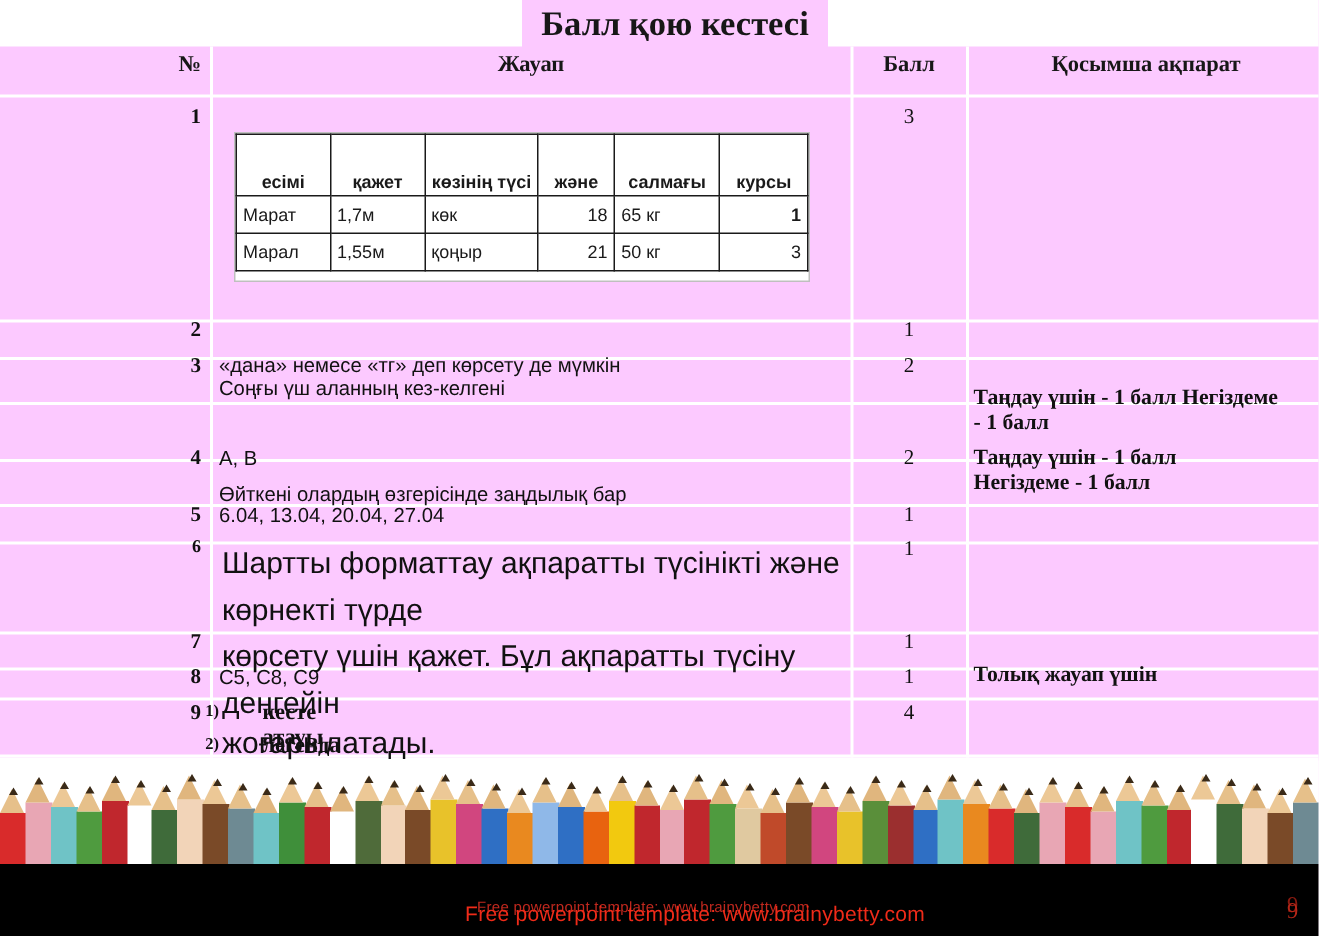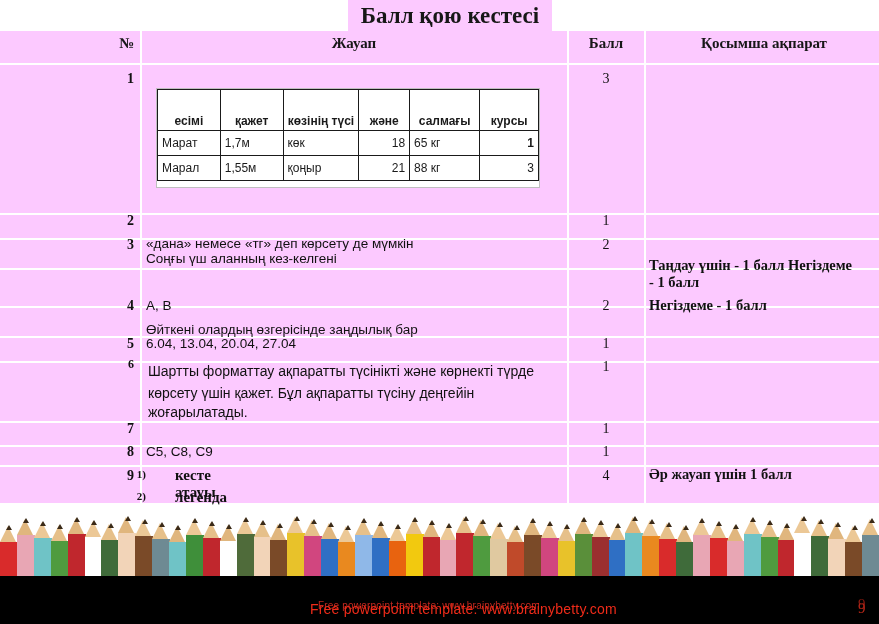--- a/index.html
+++ b/index.html
@@ -205,45 +205,46 @@
     <div class="cell c-extra" style="top:226px">
       <div>Таңдау үшін - 1 балл Негіздеме</div>
       <div>- 1 балл</div>
     </div>
 
     <div class="cell c-num" style="top:267px">4</div>
     <div class="cell c-ans" style="top:267px">А, В</div>
     <div class="cell c-ans" style="top:291px">Өйткені олардың өзгерісінде заңдылық бар</div>
     <div class="cell c-ball" style="top:267px">2</div>
     <div class="cell c-extra" style="top:266px">
+      <div>Таңдау үшін - 1 балл</div>
       <div>Негіздеме - 1 балл</div>
     </div>
 
     <div class="cell c-num" style="top:305px">5</div>
     <div class="cell c-ans" style="top:305px">6.04, 13.04, 20.04, 27.04</div>
     <div class="cell c-ball" style="top:305px">1</div>
 
     <div class="cell c-num" style="top:326px;font-size:12px">6</div>
-    <div class="cell c-ans" style="top:330px;width:424px;left:148px;font-size:14px;line-height:1.55">
+    <div class="cell c-ans" style="top:330px;width:424px;left:148px;font-size:20px;line-height:1.55">
       <div>Шартты форматтау ақпаратты түсінікті және көрнекті түрде</div>
       <div>көрсету үшін қажет. Бұл ақпаратты түсіну деңгейін</div>
       <div style="line-height:1.15">жоғарылатады.</div>
     </div>
     <div class="cell c-ball" style="top:328px">1</div>
 
     <div class="cell c-num" style="top:390px">7</div>
     <div class="cell c-ball" style="top:390px">1</div>
 
     <div class="cell c-num" style="top:413px">8</div>
     <div class="cell c-ans" style="top:413px">С5, С8, С9</div>
     <div class="cell c-ball" style="top:413px">1</div>
+    <div class="cell c-extra" style="top:411px">Толық жауап үшін</div>
 
     <div class="cell c-num" style="top:437px">9</div>
     <div class="cell c-ball" style="top:437px">4</div>
-    <div class="cell c-extra" style="top:435px">Әр жауап үшін 1 балл</div>
 
     <div class="sub">
       <span class="sub-n" style="left:118px;top:437px">1)</span>
       <span class="sub-t" style="top:436px">кесте атауы</span>
 
       <span class="sub-n" style="left:118px;top:459px">2)</span>
       <span class="sub-t" style="top:458px">легенда</span>
 
       <span class="sub-n" style="left:118px;top:481px">3)</span>
       <span class="sub-t" style="top:480px">жұмыс аймағы</span>
@@ -271,21 +272,21 @@
         <td class="lft">көк</td>
         <td class="num">18</td>
         <td class="lft">65 кг</td>
         <td class="num" style="font-weight:bold">1</td>
       </tr>
       <tr>
         <td class="lft">Марал</td>
         <td class="lft">1,55м</td>
         <td class="lft">қоңыр</td>
         <td class="num">21</td>
-        <td class="lft">88 кг</td>
+        <td class="lft">50 кг</td>
         <td class="num">3</td>
       </tr>
     </tbody>
       </table>
   </div>
 
   <div class="pencils">
       <div class="pencil" style="left: 0px; width: 17.9038px; height: 52px;">
         <div class="body" style="background: rgb(217, 43, 43); width: 17.9038px; height: 34px;"></div>
         <div class="wood" style="bottom: 34px; border-left-width: 8.95192px; border-right-width: 8.95192px; border-bottom-color: rgb(230, 192, 138);"></div>

